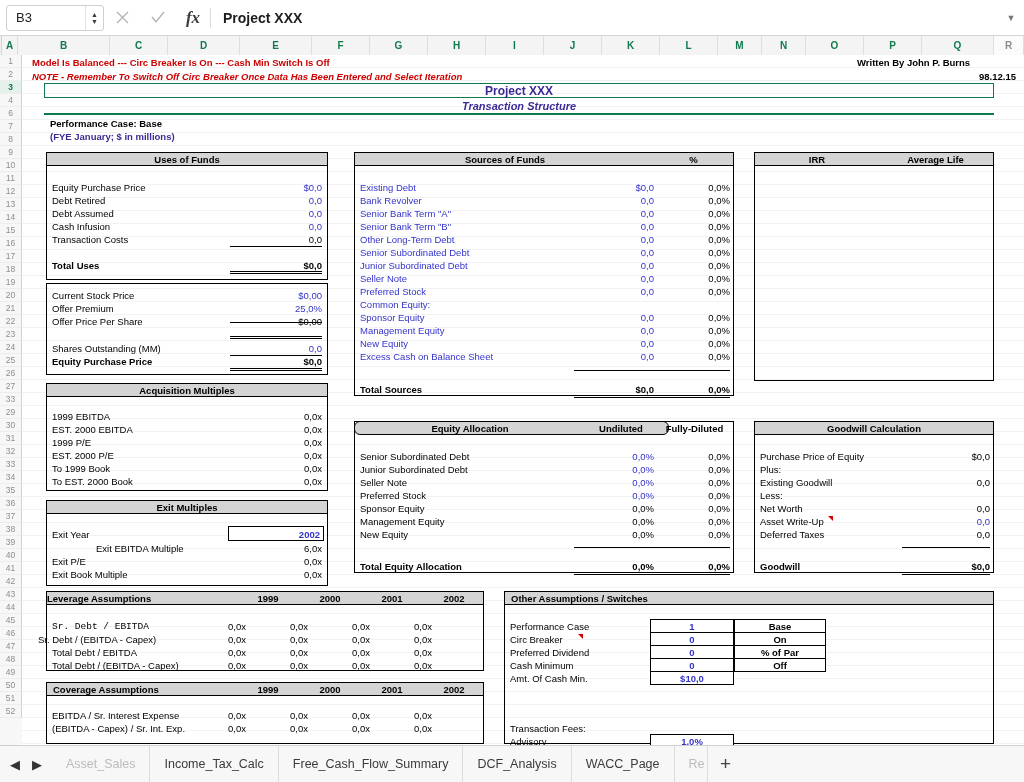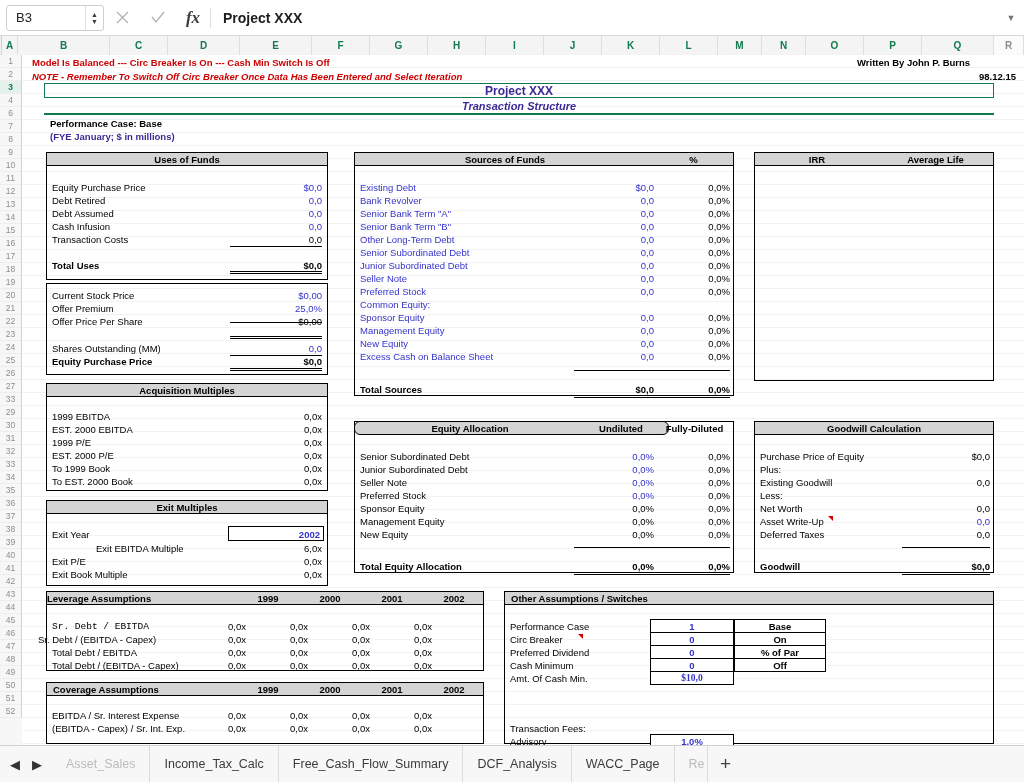--- a/index.html
+++ b/index.html
@@ -541,21 +541,21 @@
           <div class="c b blue ctr" style="left: 628px; top: 591px; width: 84px;">0</div>
           <div class="inbox" style="left: 712px; top: 590px; width: 92px; height: 14px;"></div>
           <div class="c b ctr" style="left: 712px; top: 591px; width: 92px;">% of Par</div>
           <div class="c" style="left: 488px; top: 604px;">Cash Minimum</div>
           <div class="inbox" style="left: 628px; top: 603px; width: 84px; height: 14px;"></div>
           <div class="c b blue ctr" style="left: 628px; top: 604px; width: 84px;">0</div>
           <div class="inbox" style="left: 712px; top: 603px; width: 92px; height: 14px;"></div>
           <div class="c b ctr" style="left: 712px; top: 604px; width: 92px;">Off</div>
           <div class="c" style="left: 488px; top: 617px;">Amt. Of Cash Min.</div>
           <div class="inbox" style="left: 628px; top: 616px; width: 84px; height: 14px;"></div>
-          <div class="c b blue ctr" style="left: 628px; top: 617px; width: 84px; font-family: Liberation Serif, serif;">$10,0</div>
+          <div class="c b blue ctr" style="left: 628px; top: 617px; width: 84px;">$10,0</div>
         </div>
       <div class="c" style="left:488px; top:667px;">Transaction Fees:</div>
       <div id="fee-rows">
           <div class="c" style="left: 488px; top: 680px;"> Advisory</div>
           <div class="inbox" style="left: 628px; top: 679px; width: 84px; height: 14px;"></div>
           <div class="c b blue ctr" style="left: 628px; top: 680px; width: 84px;">1,0%</div>
         </div>
     </div>
   </div>
 </div>

